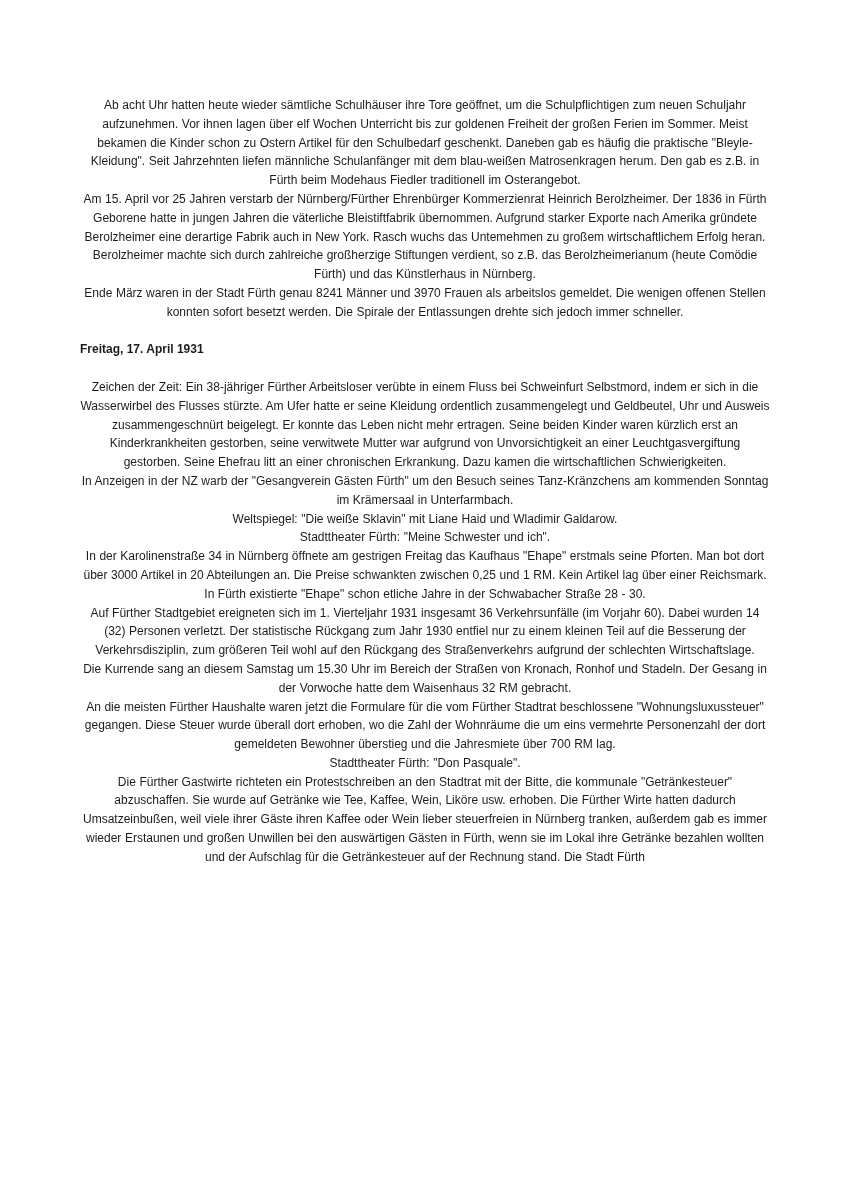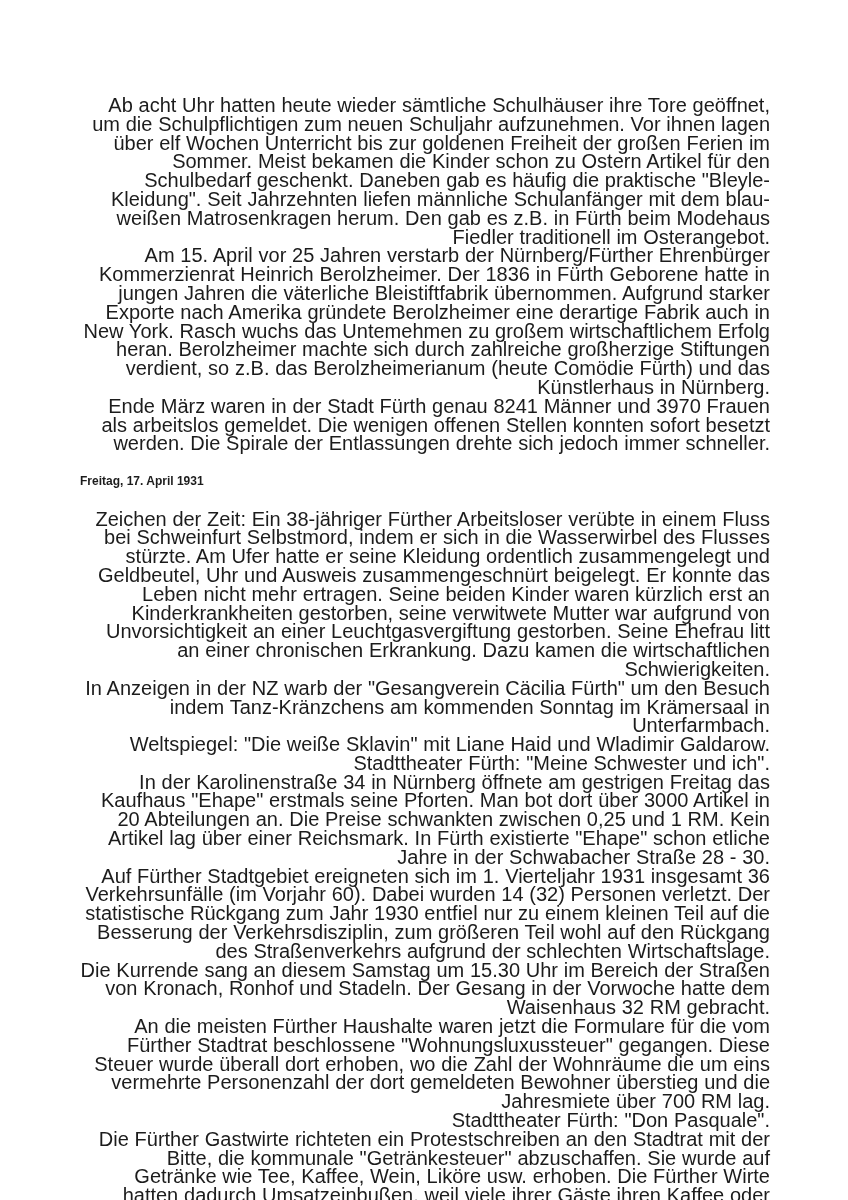--- a/index.html
+++ b/index.html
@@ -19,43 +19,43 @@
     height: 1200px;
     padding: 96px 78px 30px 80px;
     background: #ffffff;
     overflow: hidden;
   }
   .doc {
     width: 690px;
   }
   .doc p {
     margin: 0;
-    font-size: 20px;
+    font-size: 12px;
     line-height: 18.8px;
-    text-align: right;
+    text-align: center;
     word-spacing: 0.2px;
   }
   .doc h3 {
     margin: 18.8px 0;
     font-size: 12px;
     line-height: 18.8px;
     font-weight: bold;
   }
 </style>
 </head>
 <body>
 
 <div class="page">
   <div class="doc">
     <p>Ab acht Uhr hatten heute wieder sämtliche Schulhäuser ihre Tore geöffnet, um die Schulpflichtigen zum neuen Schuljahr aufzunehmen. Vor ihnen lagen über elf Wochen Unterricht bis zur goldenen Freiheit der großen Ferien im Sommer. Meist bekamen die Kinder schon zu Ostern Artikel für den Schulbedarf geschenkt. Daneben gab es häufig die praktische "Bleyle-Kleidung". Seit Jahrzehnten liefen männliche Schulanfänger mit dem blau-weißen Matrosenkragen herum. Den gab es z.B. in Fürth beim Modehaus Fiedler traditionell im Osterangebot.</p>
     <p>Am 15. April vor 25 Jahren verstarb der Nürnberg/Fürther Ehrenbürger Kommerzienrat Heinrich Berolzheimer. Der 1836 in Fürth Geborene hatte in jungen Jahren die väterliche Bleistiftfabrik übernommen. Aufgrund starker Exporte nach Amerika gründete Berolzheimer eine derartige Fabrik auch in New York. Rasch wuchs das Untemehmen zu großem wirtschaftlichem Erfolg heran. Berolzheimer machte sich durch zahlreiche großherzige Stiftungen verdient, so z.B. das Berolzheimerianum (heute Comödie Fürth) und das Künstlerhaus in Nürnberg.</p>
     <p>Ende März waren in der Stadt Fürth genau 8241 Männer und 3970 Frauen als arbeitslos gemeldet. Die wenigen offenen Stellen konnten sofort besetzt werden. Die Spirale der Entlassungen drehte sich jedoch immer schneller.</p>
     <h3>Freitag, 17. April 1931</h3>
     <p>Zeichen der Zeit: Ein 38-jähriger Fürther Arbeitsloser verübte in einem Fluss bei Schweinfurt Selbstmord, indem er sich in die Wasserwirbel des Flusses stürzte. Am Ufer hatte er seine Kleidung ordentlich zusammengelegt und Geldbeutel, Uhr und Ausweis zusammengeschnürt beigelegt. Er konnte das Leben nicht mehr ertragen. Seine beiden Kinder waren kürzlich erst an Kinderkrankheiten gestorben, seine verwitwete Mutter war aufgrund von Unvorsichtigkeit an einer Leuchtgasvergiftung gestorben. Seine Ehefrau litt an einer chronischen Erkrankung. Dazu kamen die wirtschaftlichen Schwierigkeiten.</p>
-    <p>In Anzeigen in der NZ warb der "Gesangverein Cäcilia Fürth" um den Besuch indem Tanz-Kränzchens am kommenden Sonntag im Krämersaal in Unterfarmbach.</p>
+    <p>In Anzeigen in der NZ warb der "Gesangverein Gästen Fürth" um den Besuch seines Tanz-Kränzchens am kommenden Sonntag im Krämersaal in Unterfarmbach.</p>
     <p>Weltspiegel: "Die weiße Sklavin" mit Liane Haid und Wladimir Galdarow.</p>
     <p>Stadttheater Fürth: "Meine Schwester und ich".</p>
     <p>In der Karolinenstraße 34 in Nürnberg öffnete am gestrigen Freitag das Kaufhaus "Ehape" erstmals seine Pforten. Man bot dort über 3000 Artikel in 20 Abteilungen an. Die Preise schwankten zwischen 0,25 und 1 RM. Kein Artikel lag über einer Reichsmark. In Fürth existierte "Ehape" schon etliche Jahre in der Schwabacher Straße 28 - 30.</p>
     <p>Auf Fürther Stadtgebiet ereigneten sich im 1. Vierteljahr 1931 insgesamt 36 Verkehrsunfälle (im Vorjahr 60). Dabei wurden 14 (32) Personen verletzt. Der statistische Rückgang zum Jahr 1930 entfiel nur zu einem kleinen Teil auf die Besserung der Verkehrsdisziplin, zum größeren Teil wohl auf den Rückgang des Straßenverkehrs aufgrund der schlechten Wirtschaftslage.</p>
     <p>Die Kurrende sang an diesem Samstag um 15.30 Uhr im Bereich der Straßen von Kronach, Ronhof und Stadeln. Der Gesang in der Vorwoche hatte dem Waisenhaus 32 RM gebracht.</p>
     <p>An die meisten Fürther Haushalte waren jetzt die Formulare für die vom Fürther Stadtrat beschlossene "Wohnungsluxussteuer" gegangen. Diese Steuer wurde überall dort erhoben, wo die Zahl der Wohnräume die um eins vermehrte Personenzahl der dort gemeldeten Bewohner überstieg und die Jahresmiete über 700 RM lag.</p>
     <p>Stadttheater Fürth: "Don Pasquale".</p>
     <p>Die Fürther Gastwirte richteten ein Protestschreiben an den Stadtrat mit der Bitte, die kommunale "Getränkesteuer" abzuschaffen. Sie wurde auf Getränke wie Tee, Kaffee, Wein, Liköre usw. erhoben. Die Fürther Wirte hatten dadurch Umsatzeinbußen, weil viele ihrer Gäste ihren Kaffee oder Wein lieber steuerfreien in Nürnberg tranken, außerdem gab es immer wieder Erstaunen und großen Unwillen bei den auswärtigen Gästen in Fürth, wenn sie im Lokal ihre Getränke bezahlen wollten und der Aufschlag für die Getränkesteuer auf der Rechnung stand. Die Stadt Fürth</p>
   </div>
 </div>

